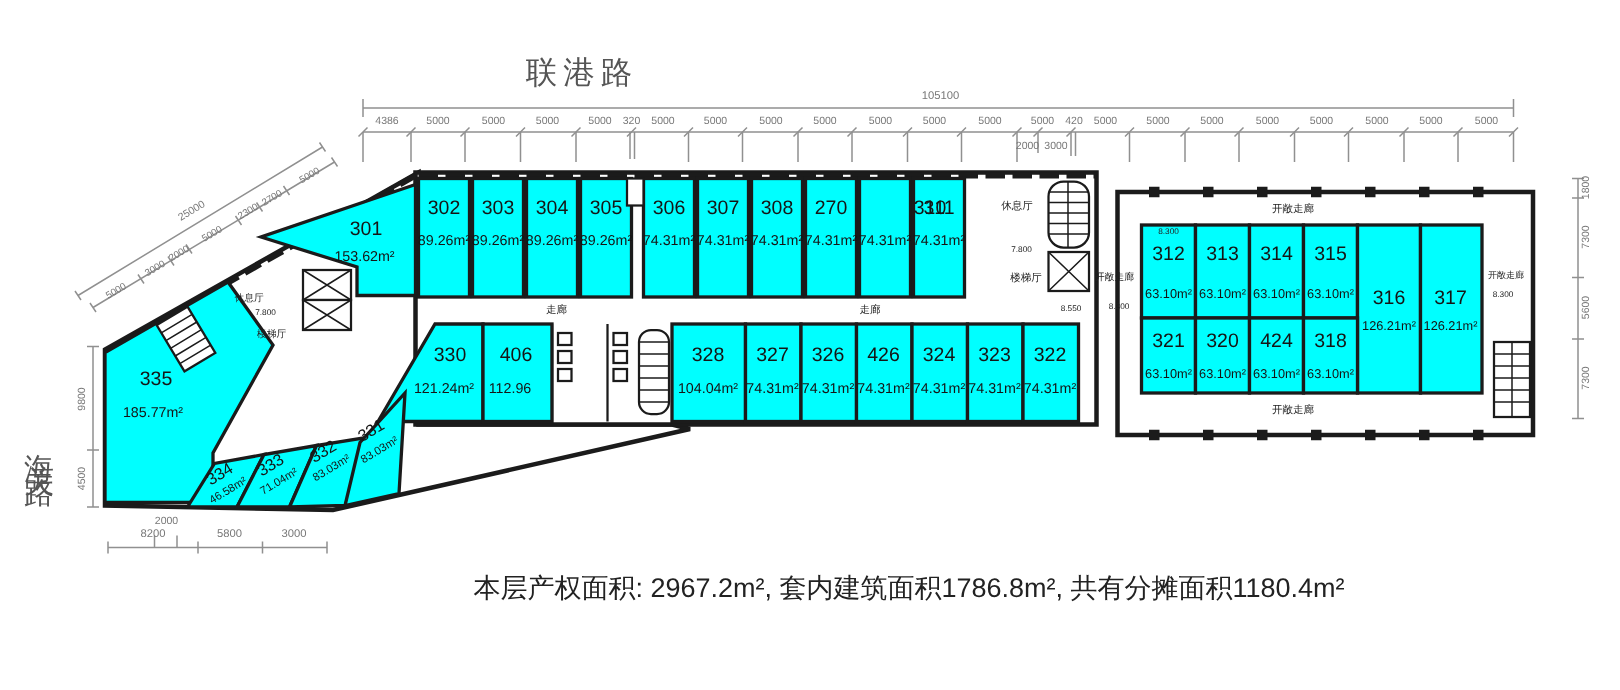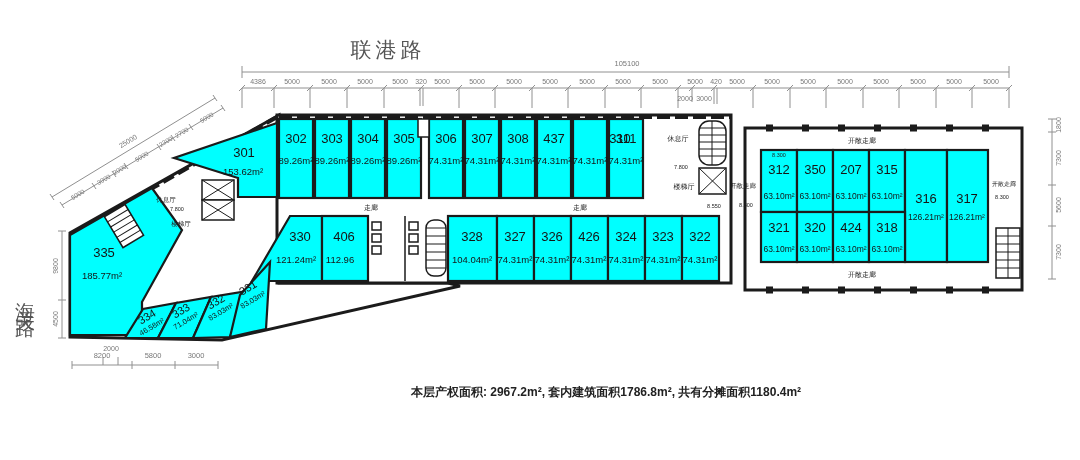--- a/index.html
+++ b/index.html
@@ -14,21 +14,21 @@
   .num{font-size:13px;font-weight:500;color:#151515;}
   .num-s{font-size:11px;font-weight:500;color:#151515;}
   .area{font-size:9.5px;font-weight:500;color:#151515;}
   .area-s{font-size:7.5px;font-weight:500;color:#151515;}
   .fac{font-size:7px;color:#222;}
   .fac-s{font-size:5.5px;color:#222;}
   .road-top{font-size:21px;color:#555;letter-spacing:4px;}
   .road-left{font-size:20px;color:#555;writing-mode:vertical-rl;text-orientation:upright;
              letter-spacing:8px;transform:translate(-50%,-50%);}
   .ttl{font-size:19px;font-weight:bold;color:#222;letter-spacing:1px;}
-  .sub{font-size:12px;font-weight:bold;color:#222;}
+  .sub{font-size:18px;font-weight:normal;color:#222;}
 </style>
 </head>
 <body>
 
 <div id="stage">
 
   <svg id="plan-svg" width="1080" height="460" viewBox="0 0 1080 460">
 
     <g stroke="#1b1b1b" fill="#ffffff">
       <polygon stroke-width="3" points="279,115 70,233 70,337 222,340 460,286 448,283 279,283"></polygon>
@@ -192,21 +192,21 @@
   <span class="t num" style="left:368px;top:138px">304</span>
   <span class="t area" style="left:368px;top:161px">89.26m²</span>
   <span class="t num" style="left:404px;top:138px">305</span>
   <span class="t area" style="left:404px;top:161px">89.26m²</span>
   <span class="t num" style="left:446px;top:138px">306</span>
   <span class="t area" style="left:446px;top:161px">74.31m²</span>
   <span class="t num" style="left:482px;top:138px">307</span>
   <span class="t area" style="left:482px;top:161px">74.31m²</span>
   <span class="t num" style="left:518px;top:138px">308</span>
   <span class="t area" style="left:518px;top:161px">74.31m²</span>
-  <span class="t num" style="left:554px;top:138px">437</span>
+  <span class="t num" style="left:554px;top:138px">270</span>
   <span class="t area" style="left:554px;top:161px">74.31m²</span>
   <span class="t num" style="left:620px;top:138px">310</span>
   <span class="t area" style="left:590px;top:161px">74.31m²</span>
   <span class="t num" style="left:626px;top:138px">311</span>
   <span class="t area" style="left:626px;top:161px">74.31m²</span>
 
   <span class="t num" style="left:244px;top:152px">301</span>
   <span class="t area" style="left:243px;top:172px">153.62m²</span>
 
   <span class="t num" style="left:300px;top:236px">330</span>
@@ -223,23 +223,23 @@
   <span class="t area" style="left:589px;top:260px">74.31m²</span>
   <span class="t num" style="left:626px;top:236px">324</span>
   <span class="t area" style="left:626px;top:260px">74.31m²</span>
   <span class="t num" style="left:663px;top:236px">323</span>
   <span class="t area" style="left:663px;top:260px">74.31m²</span>
   <span class="t num" style="left:700px;top:236px">322</span>
   <span class="t area" style="left:700px;top:260px">74.31m²</span>
 
   <span class="t num" style="left:779px;top:169px">312</span>
   <span class="t area" style="left:779px;top:196px;font-size:8.5px">63.10m²</span>
-  <span class="t num" style="left:815px;top:169px">350</span>
+  <span class="t num" style="left:815px;top:169px">313</span>
   <span class="t area" style="left:815px;top:196px;font-size:8.5px">63.10m²</span>
-  <span class="t num" style="left:851px;top:169px">207</span>
+  <span class="t num" style="left:851px;top:169px">314</span>
   <span class="t area" style="left:851px;top:196px;font-size:8.5px">63.10m²</span>
   <span class="t num" style="left:887px;top:169px">315</span>
   <span class="t area" style="left:887px;top:196px;font-size:8.5px">63.10m²</span>
   <span class="t num" style="left:926px;top:198px">316</span>
   <span class="t area" style="left:926px;top:217px;font-size:8.5px">126.21m²</span>
   <span class="t num" style="left:967px;top:198px">317</span>
   <span class="t area" style="left:967px;top:217px;font-size:8.5px">126.21m²</span>
   <span class="t num" style="left:779px;top:227px">321</span>
   <span class="t area" style="left:779px;top:249px;font-size:8.5px">63.10m²</span>
   <span class="t num" style="left:815px;top:227px">320</span>

